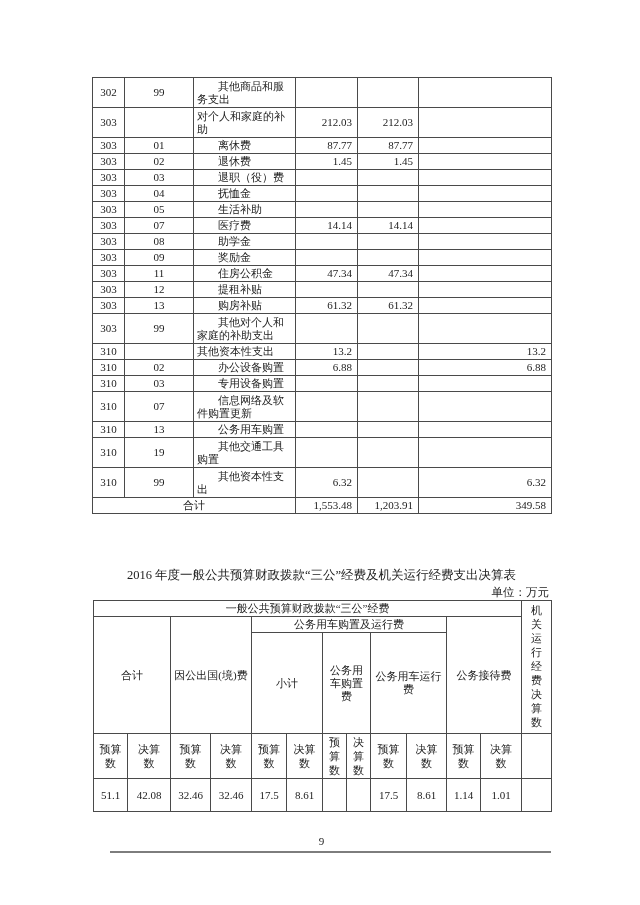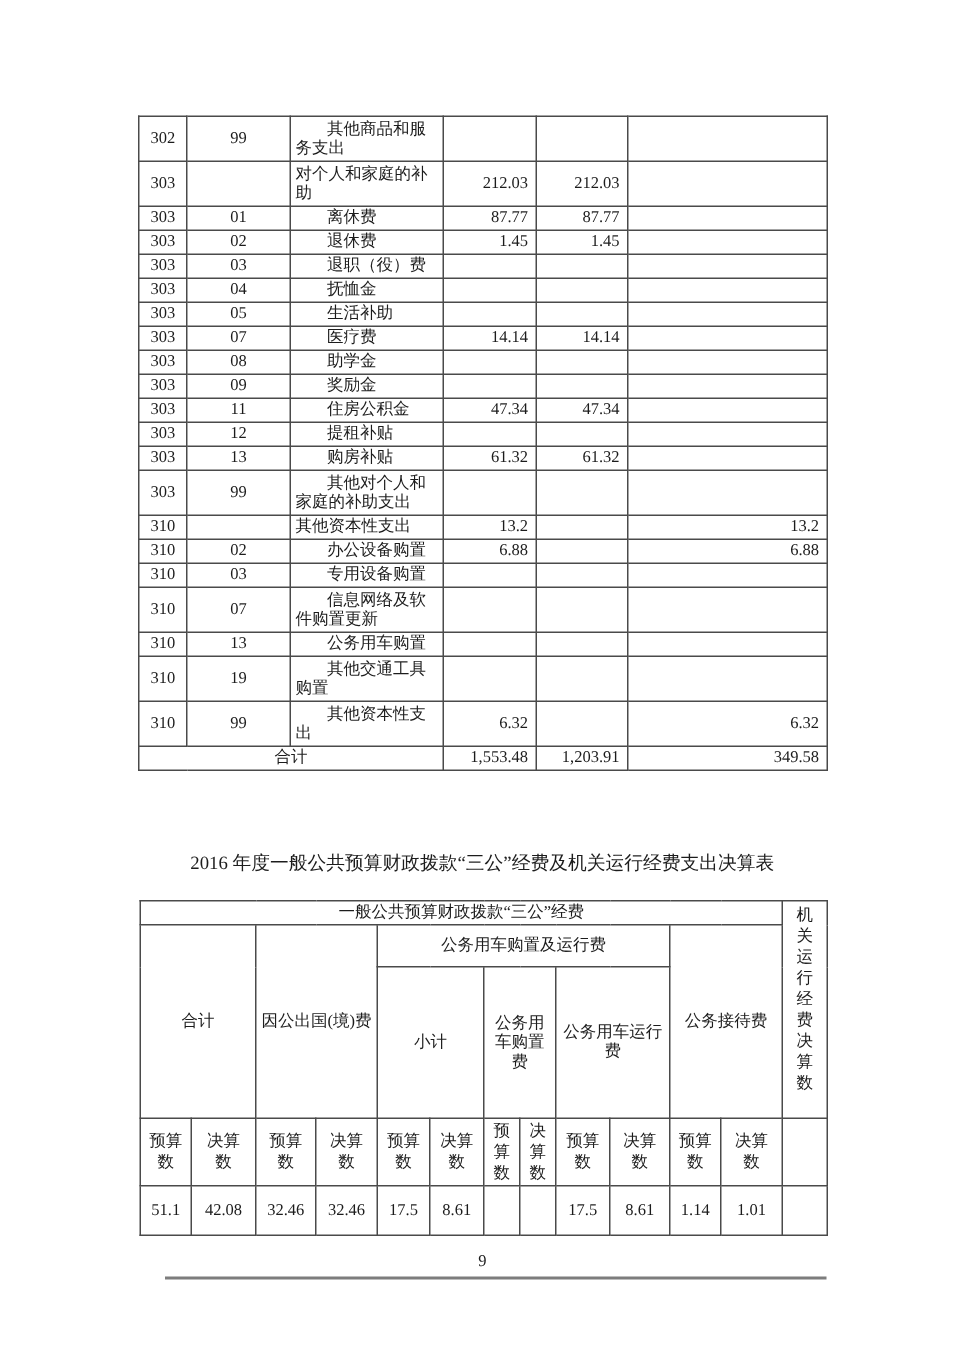--- a/index.html
+++ b/index.html
@@ -33,21 +33,21 @@
   .t2 { position:absolute; left:93px; top:600px; width:458px; }
   .t2 td { text-align:center; padding:0 2px; }
   .t2 tr.r1 { height:16px; }
   .t2 tr.r2 { height:14px; }
   .t2 tr.r3 { height:101px; }
   .t2 tr.r4 { height:45px;margin-left:42px; }
   .t2 tr.r5 { height:33px; }
   .t2 td.grp { word-break:break-all; }
   .t2 tr.r4 td { word-break:break-all; line-height:14px; padding:0 5px; }
   .t2 td.vert {
-    word-break:break-all; line-height:14px; padding:16px 8px; vertical-align:top;
+    word-break:break-all; line-height:14px; padding:4px 8px; vertical-align:top;
     padding-top:2px;
   }
 
   
   .page-num {
     position:absolute; left:92px; top:835px; width:459px;
     text-align:center; font-size:11px;
   }
   .footer-line {
     position:absolute; left:110px; top:851px; width:441px; height:0;
@@ -240,20 +240,21 @@
         <tr>
           <td class="total-label" colspan="3">合计</td>
           <td class="num">1,553.48</td>
           <td class="num">1,203.91</td>
           <td class="num">349.58</td>
         </tr>
       </tbody>
   </table>
 
   <div class="t2-title">2016 年度一般公共预算财政拨款“三公”经费及机关运行经费支出决算表</div>
+  <div class="t2-unit">单位：万元</div>
 
   <table class="t2">
     <colgroup>
       <col style="width:34px">
         <col style="width:43px">
         <col style="width:40px">
         <col style="width:41px">
       <col style="width:35px">
         <col style="width:36px">
         <col style="width:24px">

